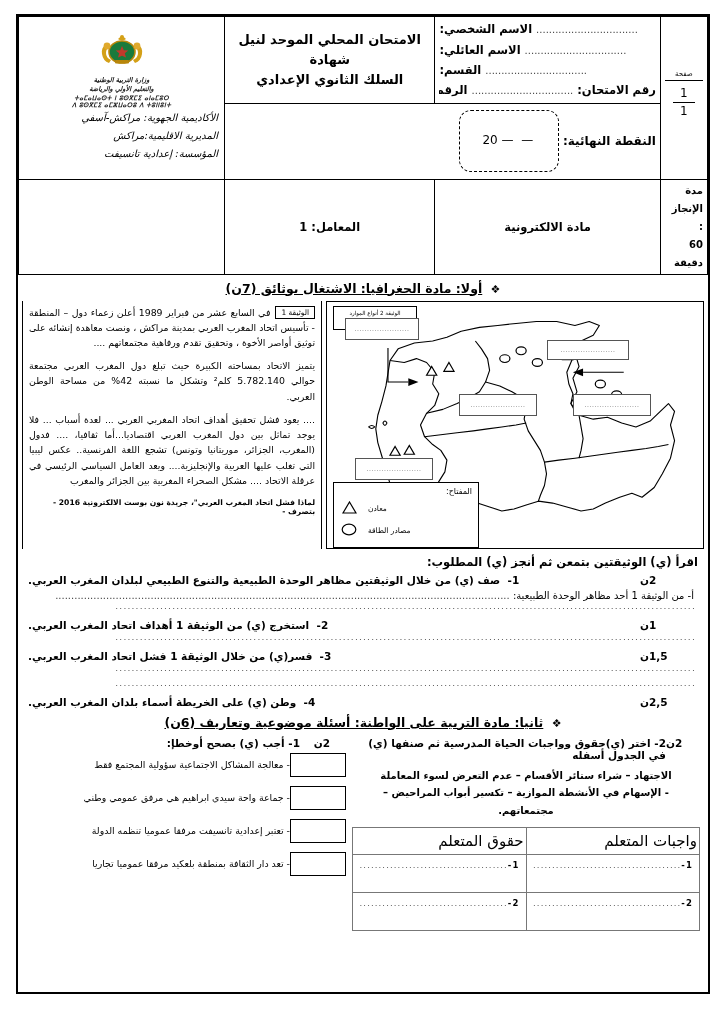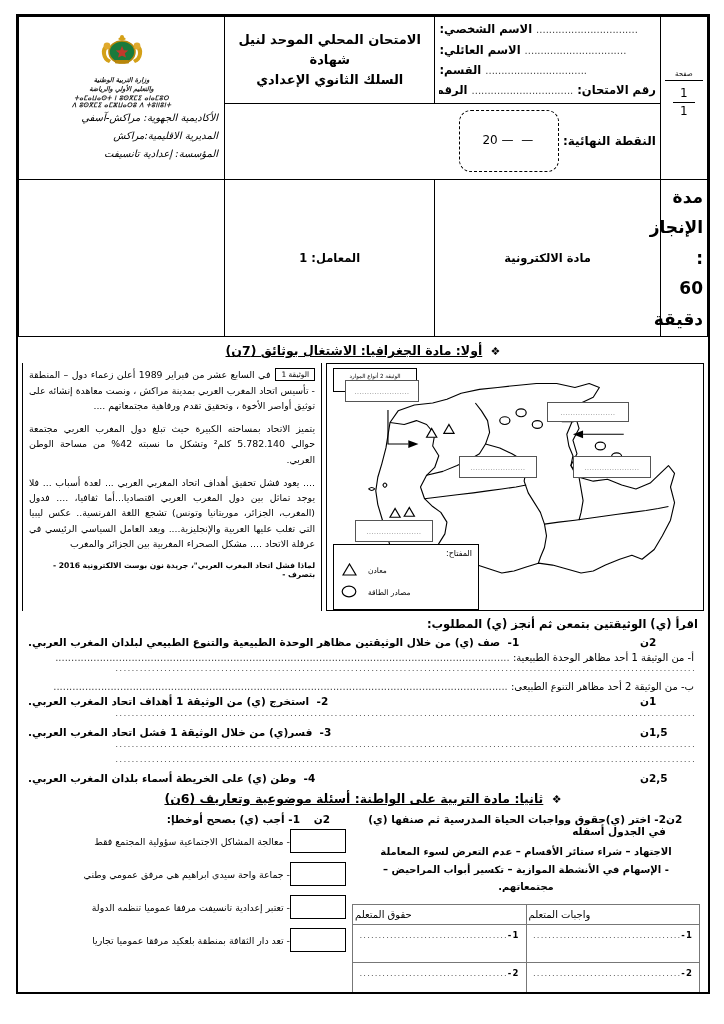--- a/index.html
+++ b/index.html
@@ -59,21 +59,21 @@
   .dash-box .inner .rule { width: 34px; height: 1px; background: #000; margin: 1px auto; }
 
   .cell-academy { width: 192px; text-align: center; padding: 4px 6px 6px; font-style: italic; }
   .logo-wrap { text-align: center; margin-bottom: 3px; }
   .ministry-line { font-size: 6.5px; line-height: 1.35; color: #222; font-weight: bold; }
   .tifinagh { font-size: 6px; letter-spacing: .4px; color: #111; font-weight: bold; }
   .acad-row { font-size: 10px; text-align: right; padding: 3.5px 2px; }
 
   .cell-coef { width: 96px; text-align: center; font-size: 11.5px; font-weight: bold; }
   .cell-subject { text-align: center; font-size: 11.5px; font-weight: bold; }
-  .cell-dur { width: 140px; text-align: right; font-size: 17px; font-weight: bold;
+  .cell-dur { width: 140px; text-align: right; font-size: 10px; font-weight: bold;
               padding: 4px 8px; line-height: 1.8; }
 
   
   .sec-head {
     text-align: center; font-weight: bold; font-size: 12.5px;
     padding: 6px 0 5px; margin: 0;
   }
   .sec-head .u { text-decoration: underline; }
   .diamond { font-size: 11px; margin-left: 4px; }
 
@@ -134,22 +134,22 @@
   .tf-txt { flex: 1; text-align: right; font-size: 9.4px; padding-left: 8px; }
   .tf-box { width: 56px; height: 24px; border: 1px solid #000; flex: 0 0 auto; }
 
   .l-head { text-align: right; font-size: 10.5px; font-weight: bold;
             display: flex; flex-direction: row-reverse; padding: 2px 0 4px; }
   .l-head .lbl { flex: 1; }
   .l-head .mk { width: 34px; text-align: left; }
   .l-list { text-align: center; font-size: 10px; font-weight: bold;
             line-height: 1.75; padding: 2px 6px 8px; }
   .tbl { width: 100%; border-collapse: collapse; table-layout: fixed; }
-  .tbl th { border: 1px solid #777; font-size: 10px; font-weight: normal;
-            padding: 4px 2px; text-align: left; }
+  .tbl th { border: 1px solid #777; font-size: 15px; font-weight: normal;
+            padding: 4px 2px; text-align: right; }
   .tbl td { border: 1px solid #777; height: 38px; vertical-align: top;
             padding: 5px 6px; font-size: 8.5px; }
   .tbl .cellline { color: #555; letter-spacing: 1.1px; white-space: nowrap;
                    overflow: hidden; display: block; }
   .num-pref { font-weight: bold; color: #000; }
 </style>
 </head>
 <body>
 
 <div class="page">
@@ -335,24 +335,20 @@
       <span>1-</span>&nbsp;
       <span>صف (ي) من خلال الوثيقتين مظاهر الوحدة الطبيعية والتنوع الطبيعي لبلدان المغرب العربي.</span>
     </div>
     <div class="q-mark">2ن</div>
   </div>
   <div class="sub-q">
     <span>أ- من الوثيقة 1 أحد مظاهر الوحدة الطبيعية:</span>
     <span class="dots">...............................................................................................................................................</span>
   </div>
   <div class="dotline">...............................................................................................................................................</div>
-  <div class="sub-q">
-    <span>ب- من الوثيقة 2 أحد مظاهر التنوع الطبيعي:</span>
-    <span class="dots">...............................................................................................................................................</span>
-  </div>
 
   <div class="q-row">
     <div class="q-text">
       <span>2-</span>&nbsp;
       <span>استخرج (ي) من الوثيقة 1 أهداف اتحاد المغرب العربي.</span>
     </div>
     <div class="q-mark">1ن</div>
   </div>
   <div class="dotline">...............................................................................................................................................</div>
 

